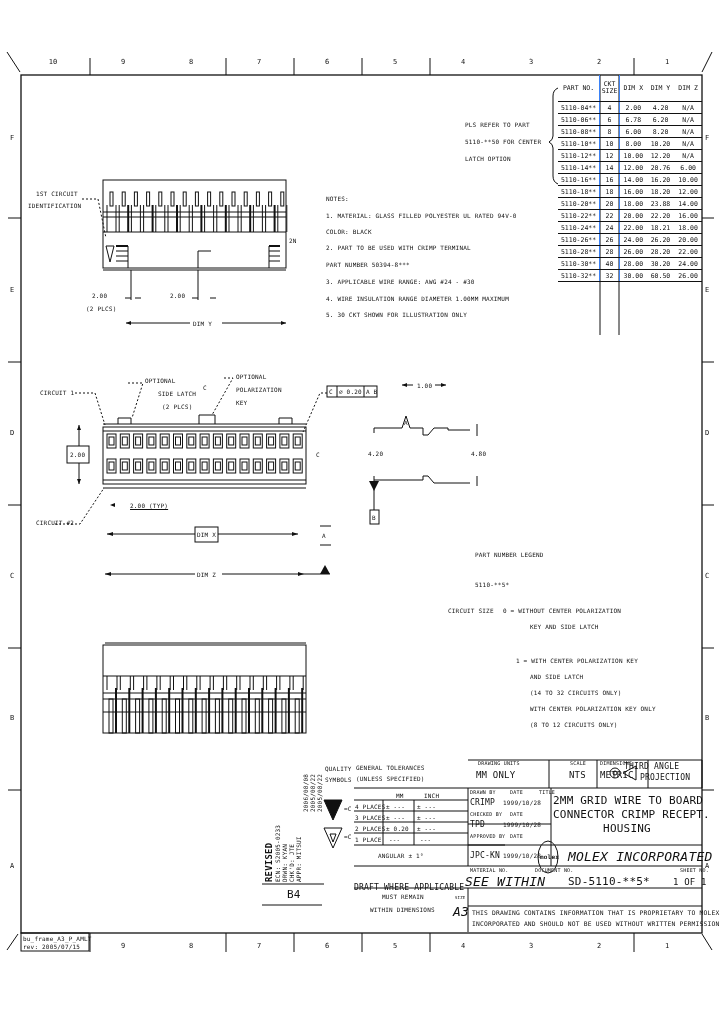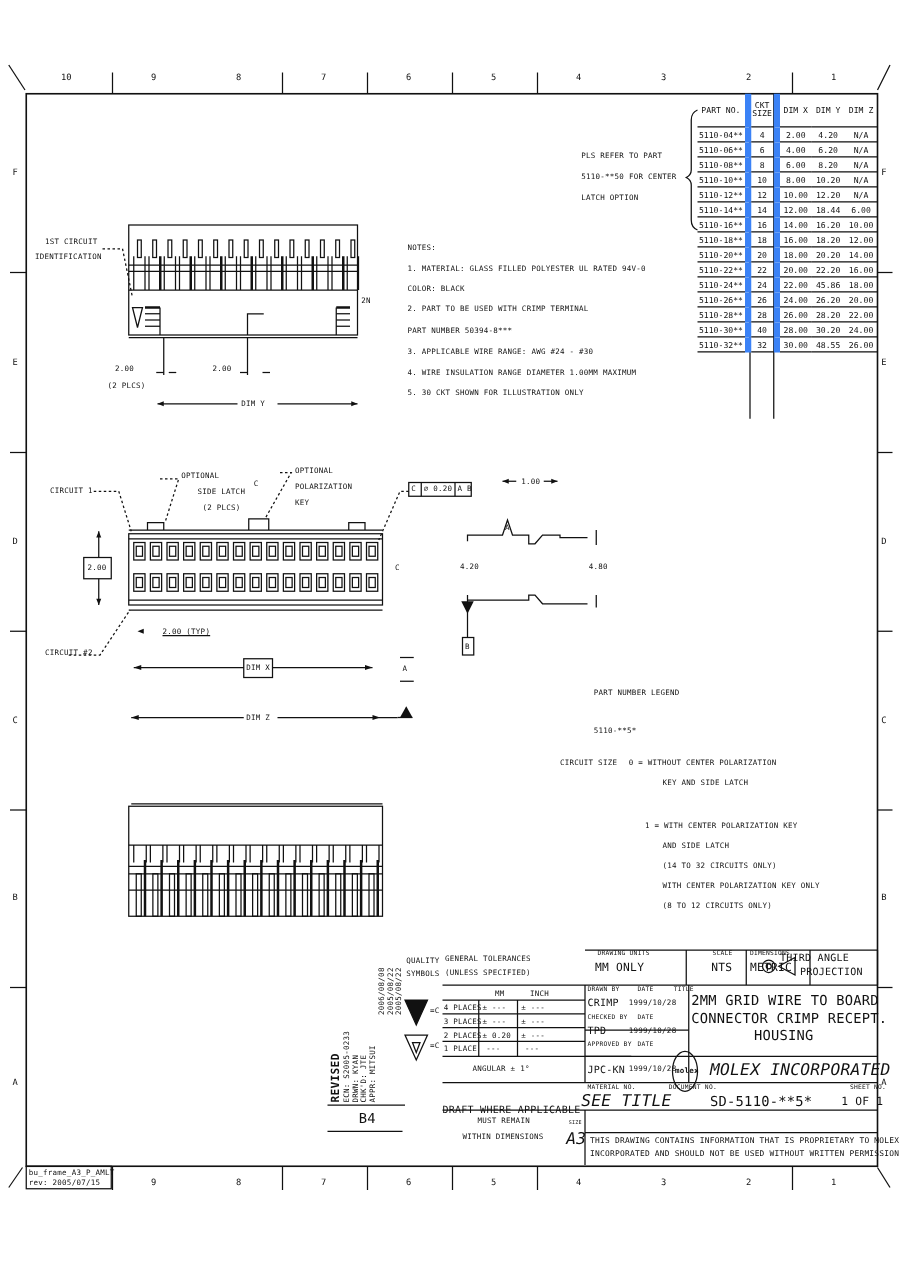--- a/index.html
+++ b/index.html
@@ -8,21 +8,21 @@
   .abs { position:absolute; }
   .t { position:absolute; font-size:7px; line-height:8px; white-space:nowrap; letter-spacing:0.2px; }
   .t6 { font-size:6px; line-height:7px; }
   .t9 { font-size:9px; line-height:10px; }
   .t11 { font-size:11px; line-height:12px; }
   .t13 { font-size:13px; line-height:14px;font-style:italic; }
   svg.overlay { position:absolute; left:0; top:0; }
   table.parts { position:absolute; border-collapse:collapse; font-size:6.5px; }
   table.parts td, table.parts th { border-bottom:1px solid #111; text-align:center; padding:0; height:11px; font-weight:normal; }
   table.parts th { height:26px; border-bottom:1px solid #111; line-height:7px; }
-  table.parts .vl { border-left:5px solid #3b82f6;margin-top:24px; }
+  table.parts .vl { border-left:1px solid #3b82f6;margin-top:24px; }
   .zone-h { position:absolute; top:58px; font-size:7px; width:10px; text-align:center; }
   .zone-v { position:absolute; left:10px; font-size:7px; }
 </style>
 </head>
 <body>
 
 <svg class="overlay" width="720" height="1012">
 
   <line x1="7" y1="52" x2="20" y2="72" stroke="#111" stroke-width="1"></line>
   <line x1="712" y1="52" x2="702" y2="72" stroke="#111" stroke-width="1"></line>
@@ -446,21 +446,21 @@
       <tr>
     <td>5110-04**</td>
     <td class="vl">4</td>
     <td class="vl">2.00</td>
     <td>4.20</td>
     <td>N/A</td>
   </tr>
       <tr>
     <td>5110-06**</td>
     <td class="vl">6</td>
-    <td class="vl">4.00</td>
+    <td class="vl">6.78</td>
     <td>6.20</td>
     <td>N/A</td>
   </tr>
       <tr>
     <td>5110-08**</td>
     <td class="vl">8</td>
     <td class="vl">6.00</td>
     <td>8.20</td>
     <td>N/A</td>
   </tr>
@@ -475,56 +475,56 @@
     <td>5110-12**</td>
     <td class="vl">12</td>
     <td class="vl">10.00</td>
     <td>12.20</td>
     <td>N/A</td>
   </tr>
       <tr>
     <td>5110-14**</td>
     <td class="vl">14</td>
     <td class="vl">12.00</td>
-    <td>18.44</td>
+    <td>20.76</td>
     <td>6.00</td>
   </tr>
       <tr>
     <td>5110-16**</td>
     <td class="vl">16</td>
     <td class="vl">14.00</td>
     <td>16.20</td>
     <td>10.00</td>
   </tr>
       <tr>
     <td>5110-18**</td>
     <td class="vl">18</td>
     <td class="vl">16.00</td>
     <td>18.20</td>
     <td>12.00</td>
   </tr>
       <tr>
     <td>5110-20**</td>
     <td class="vl">20</td>
     <td class="vl">18.00</td>
-    <td>20.20</td>
+    <td>23.88</td>
     <td>14.00</td>
   </tr>
       <tr>
     <td>5110-22**</td>
     <td class="vl">22</td>
     <td class="vl">20.00</td>
     <td>22.20</td>
     <td>16.00</td>
   </tr>
       <tr>
     <td>5110-24**</td>
     <td class="vl">24</td>
     <td class="vl">22.00</td>
-    <td>45.86</td>
+    <td>18.21</td>
     <td>18.00</td>
   </tr>
       <tr>
     <td>5110-26**</td>
     <td class="vl">26</td>
     <td class="vl">24.00</td>
     <td>26.20</td>
     <td>20.00</td>
   </tr>
       <tr>
@@ -538,21 +538,21 @@
     <td>5110-30**</td>
     <td class="vl">40</td>
     <td class="vl">28.00</td>
     <td>30.20</td>
     <td>24.00</td>
   </tr>
       <tr>
     <td>5110-32**</td>
     <td class="vl">32</td>
     <td class="vl">30.00</td>
-    <td>48.55</td>
+    <td>60.50</td>
     <td>26.00</td>
   </tr>
     </tbody>
 </table>
 
 <div>
   <div class="t t6" style="left:465px;top:121px">PLS REFER TO PART</div>
   <div class="t t6" style="left:465px;top:138px">5110-**50 FOR CENTER</div>
   <div class="t t6" style="left:465px;top:155px">LATCH OPTION</div>
 </div>
@@ -681,21 +681,21 @@
 
   <div class="t t6" style="left:539px;top:789px;font-size:5px">TITLE</div>
   <div class="t t11" style="left:553px;top:795px;width:148px;text-align:center">2MM GRID WIRE TO BOARD</div>
   <div class="t t11" style="left:553px;top:809px;width:148px;text-align:center">CONNECTOR CRIMP RECEPT.</div>
   <div class="t t11" style="left:553px;top:823px;width:148px;text-align:center">HOUSING</div>
 
   <div class="t t6" style="left:540px;top:853px;font-weight:bold">molex</div>
   <div class="t t13" style="left:568px;top:850px">MOLEX INCORPORATED</div>
 
   <div class="t t6" style="left:470px;top:867px;font-size:5px">MATERIAL NO.</div>
-  <div class="t t13" style="left:465px;top:875px">SEE TITLE</div>
+  <div class="t t13" style="left:465px;top:875px">SEE WITHIN</div>
   <div class="t t6" style="left:535px;top:867px;font-size:5px">DOCUMENT NO.</div>
   <div class="t t11" style="left:568px;top:876px">SD-5110-**5*</div>
   <div class="t t6" style="left:680px;top:867px;font-size:5px">SHEET NO.</div>
   <div class="t t9" style="left:673px;top:877px">1 OF 1</div>
 
   <div class="t t6" style="left:354px;top:883px;font-size:8px;line-height:9px">DRAFT WHERE APPLICABLE</div>
   <div class="t t6" style="left:382px;top:893px">MUST REMAIN</div>
   <div class="t t6" style="left:370px;top:906px">WITHIN DIMENSIONS</div>
 
   <div class="t t6" style="left:455px;top:894px;font-size:4px">SIZE</div>

